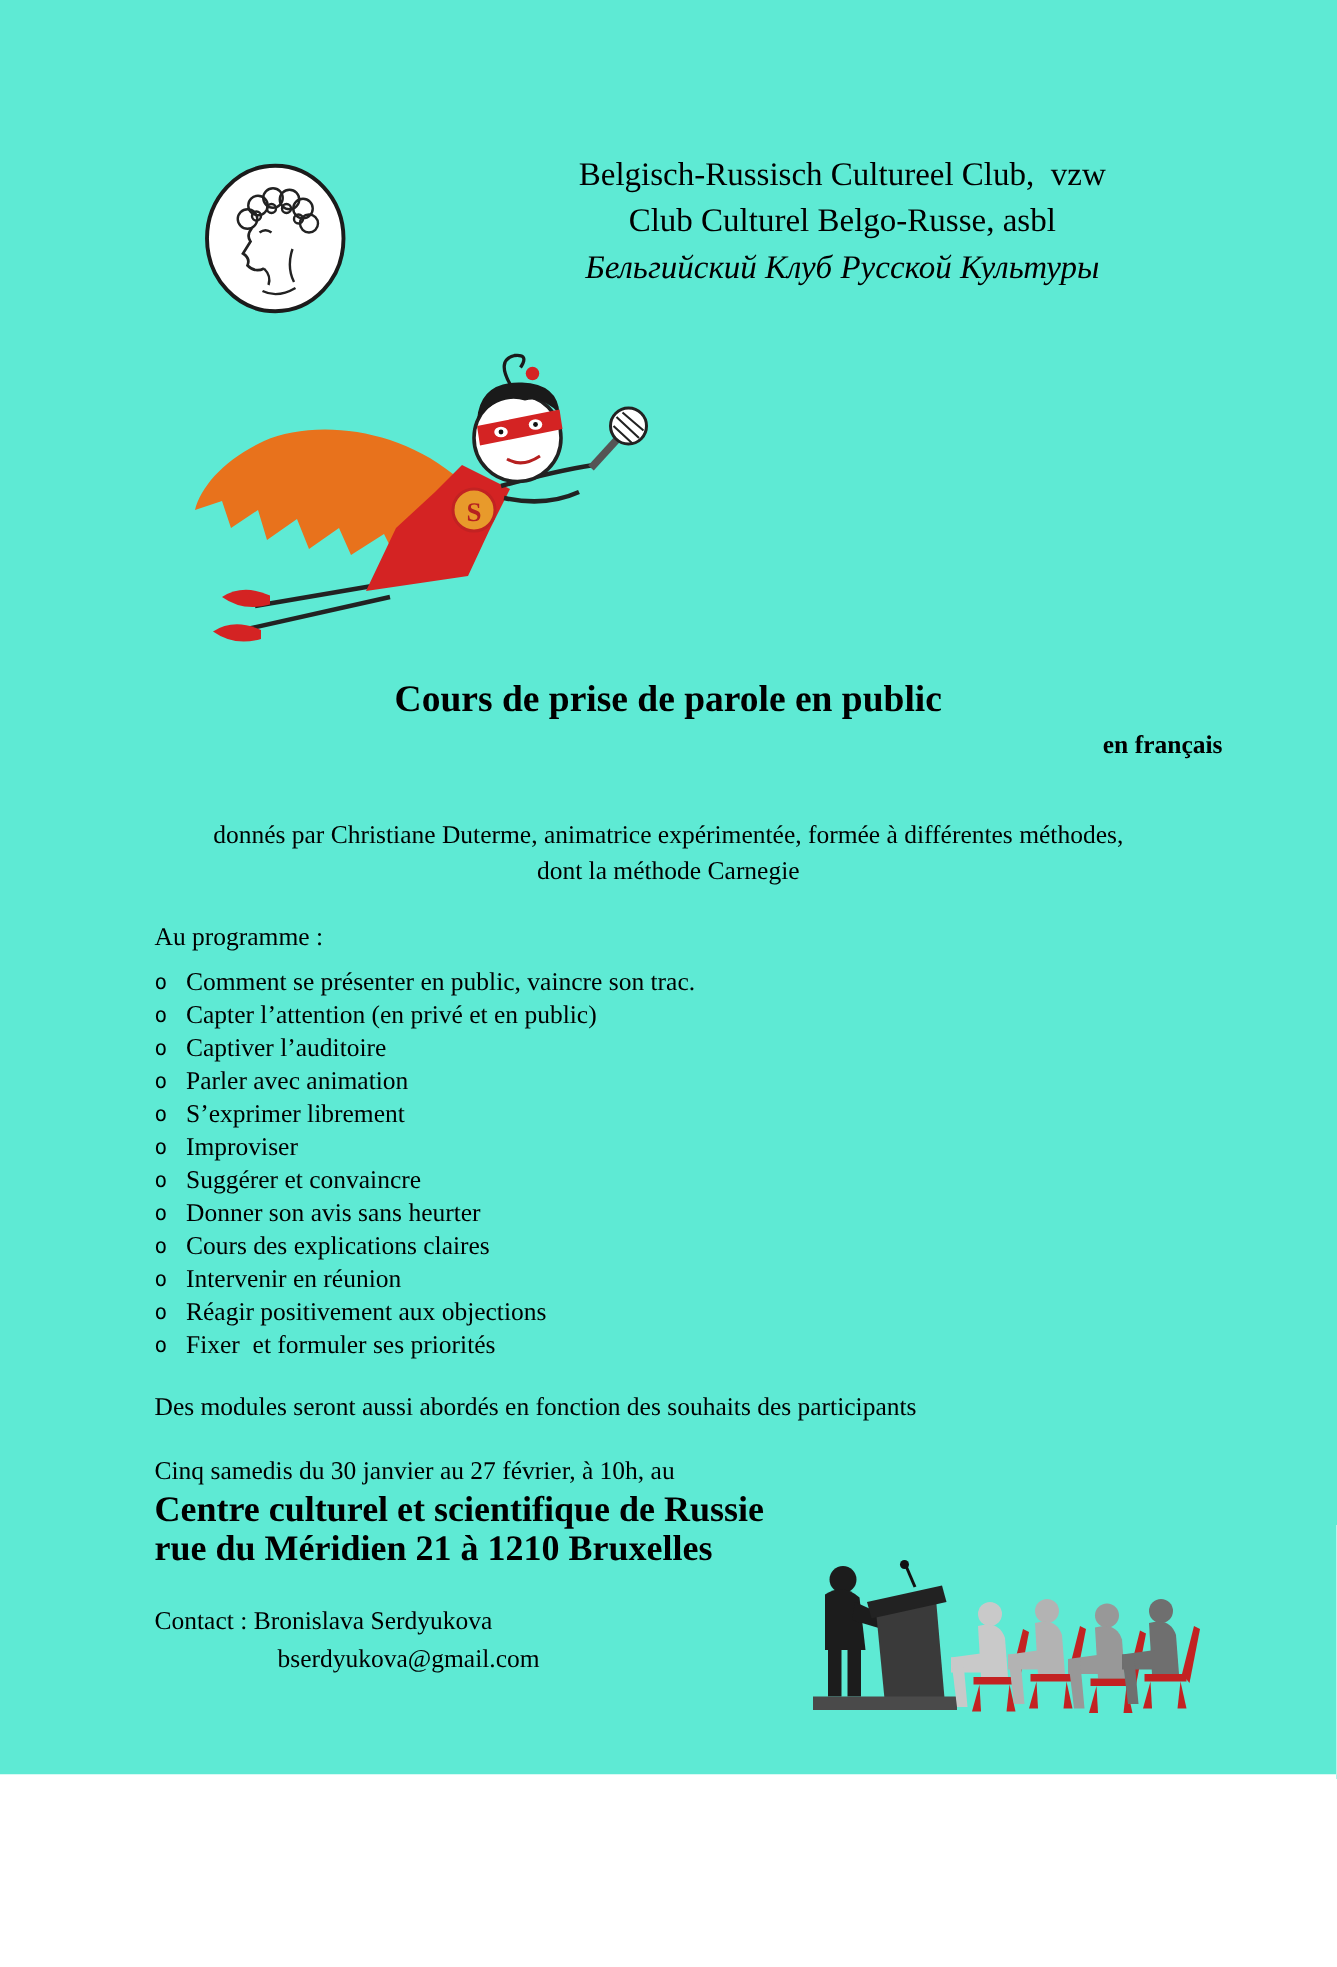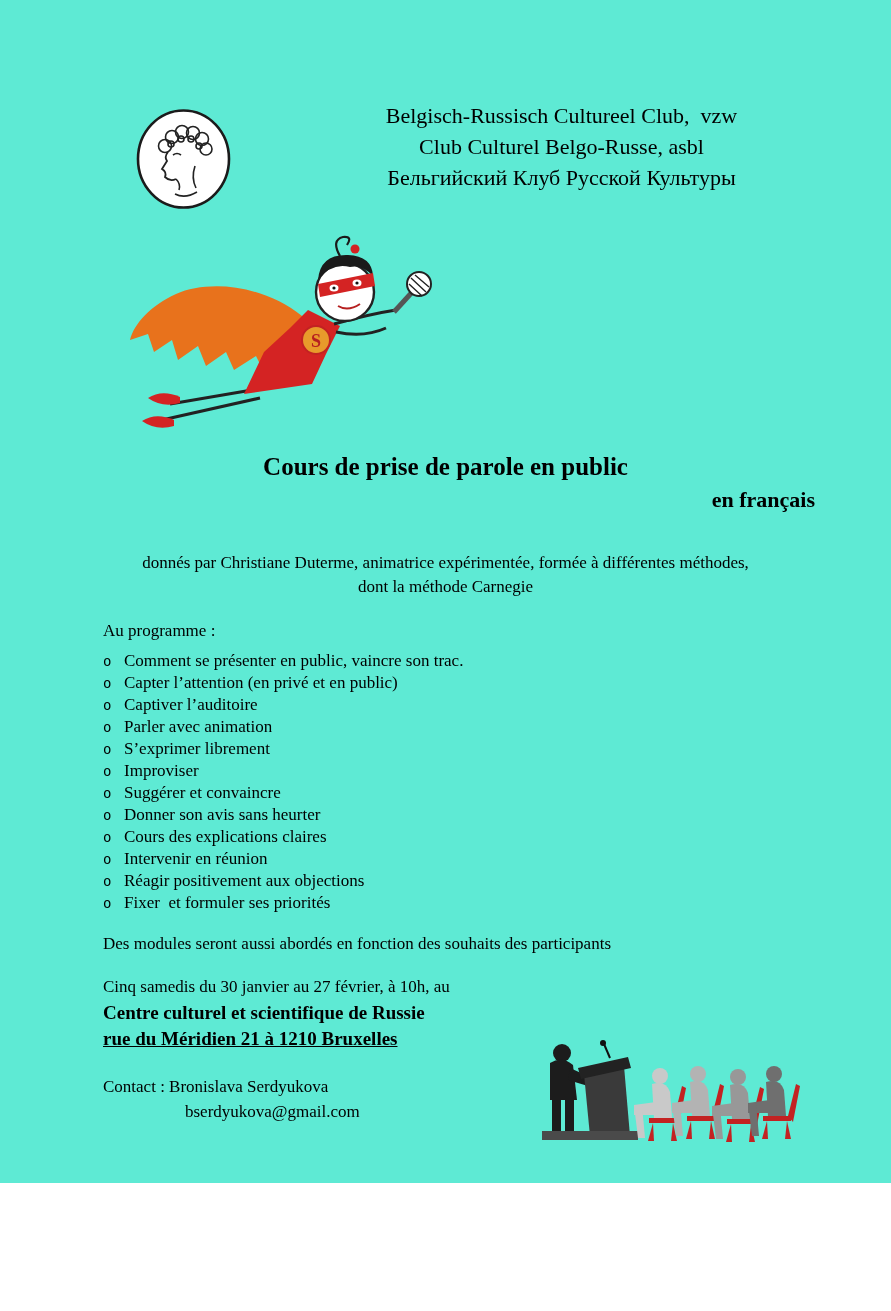--- a/index.html
+++ b/index.html
@@ -12,44 +12,44 @@
     color: #000000;
     font-family: "Liberation Serif", serif;
     overflow: hidden;
   }
   [data-bind] { white-space: pre-wrap; }
 
   
   .header { display: flex; padding-top: 100px; }
   .logo { flex: 0 0 auto; margin-left: 135px; margin-top: 8px; width: 97px; height: 102px; }
   .header-text { flex: 1; text-align: center; font-size: 22px; line-height: 31px; }
-  .header-text .russian { }
+  .header-text .russian { font-style: italic; }
 
   
   .hero { margin: 24px 0 0 112px; width: 340px; height: 215px; }
 
   
   .course-title { margin-top: 4px; text-align: center; font-size: 25px; font-weight: bold; font-family: Liberation Serif, serif; }
-  .language-note { margin-top: 6px; padding-right: 76px; text-align: right; font-size: 22px; font-weight: bold; }
+  .language-note { margin-top: 6px; padding-right: 76px; text-align: right; font-size: 17px; font-weight: bold; }
 
   
   .intro { margin-top: 38px; text-align: center; font-size: 17px; line-height: 24px; }
 
   
   .program-heading { margin: 22px 0 0 103px; font-size: 17px; }
   .program-list { list-style: none; margin: 9px 0 0 103px; }
   .program-item { display: flex; font-size: 17px; line-height: 22px; }
   .bullet { flex: 0 0 21px; font-family: "DejaVu Sans Mono", monospace; font-size: 14px; line-height: 22px; }
 
   .modules-note { margin: 20px 0 0 103px; font-size: 17px; }
 
   
   .schedule-line { margin: 23px 0 0 103px; font-size: 17px; }
-  .venue { margin: 3px 0 0 103px; font-size: 19px; font-weight: bold; line-height: 26px; }
-  .venue + .venue { margin-top: 0; text-decoration: underline; }
+  .venue { margin: 3px 0 0 103px; font-size: 24px; font-weight: bold; line-height: 26px; }
+  .venue + .venue { margin-top: 0; }
 
   
   .details { margin: 20px 0 0 103px; font-size: 17px; line-height: 25px; }
 
   
   .contact { margin: 22px 0 0 103px; font-size: 17px; line-height: 25px; }
   .contact-email { margin-left: 82px; }
 
   
   .audience { position: absolute; left: 528px; top: 1038px; width: 272px; height: 108px; }

